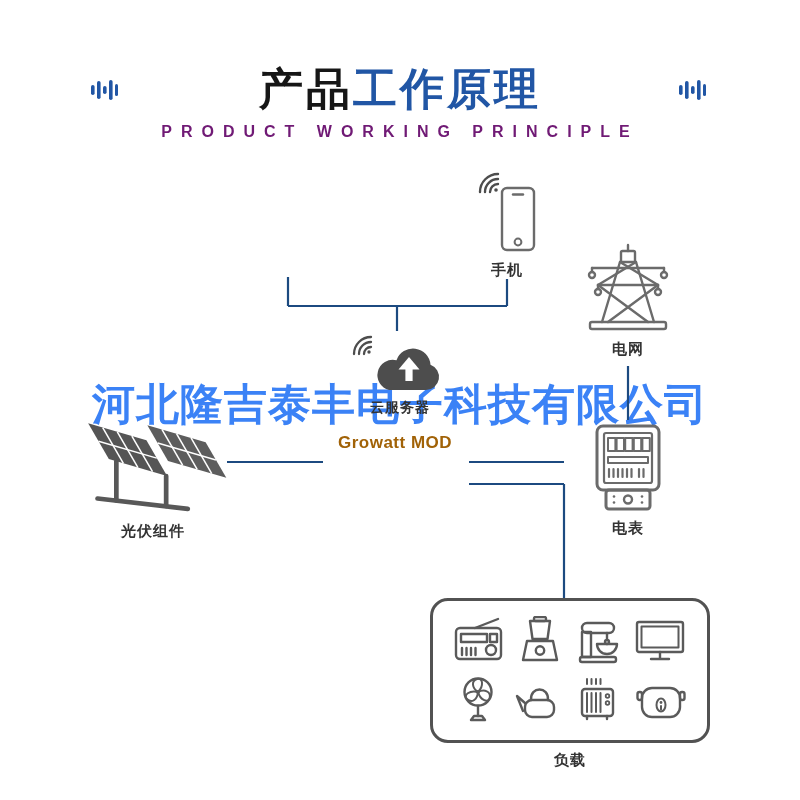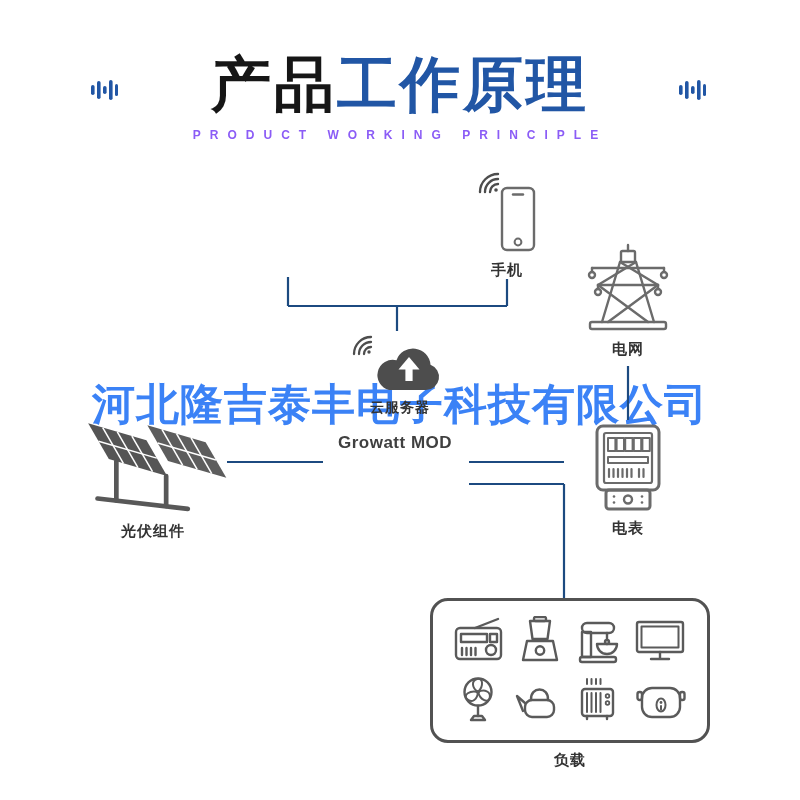--- a/index.html
+++ b/index.html
@@ -3,24 +3,24 @@
 <meta charset="utf-8">
 <style>
   * { margin:0; padding:0; box-sizing:border-box; }
   html,body { background:#fff; }
   body { font-family:"Liberation Sans","DejaVu Sans",sans-serif; }
   .page { position:relative; width:800px; height:800px; background:#ffffff; overflow:hidden; }
 
   
   .header { position:absolute; top:52px; left:0; width:100%; text-align:center; z-index:2; }
   .title-row { display:flex; align-items:center; justify-content:center; gap:0; }
-  .title { font-size:60px; font-weight:900; letter-spacing:3px; line-height:1.1; }
+  .title { font-size:44px; font-weight:900; letter-spacing:3px; line-height:1.1;margin-top:13px; }
   .title .t-black { color:#161616; }
   .title .t-blue { color:#2156a5; }
-  .subtitle { margin-top:10px; font-size:12px; font-weight:700; letter-spacing:9px; color:#8b5cf6; }
+  .subtitle { margin-top:10px; font-size:16px; font-weight:700; letter-spacing:9px; color:#701a75; }
   .eq-bars { position:absolute; top:22px; }
   .eq-bars.left { left:90px; }
   .eq-bars.right { left:678px; }
 
   
   .watermark { position:absolute; top:376px; left:0; width:100%; text-align:center;
     font-size:43px; font-weight:700; letter-spacing:1px; color:#3b82f6; z-index:0;
     white-space:nowrap; }
 
   
@@ -41,21 +41,21 @@
   .inverter-logo { position:absolute; top:22px; left:16px; font-size:7.5px; font-weight:700;
     letter-spacing:0.8px; color:#5a6a5a; }
   .inverter-logo::first-letter { color:#57a33a; }
   .inverter-display { position:absolute; left:44px; top:56px; width:42px; height:42px;
     background:#22252a; border-radius:13px; }
   .disp-led { position:absolute; left:19px; top:6px; width:4px; height:4px; border-radius:50%; background:#7fae55; }
   .disp-screen { position:absolute; left:12px; top:17px; width:16px; height:9px; background:#474d55; border-radius:1px; }
   .disp-dot { position:absolute; left:20px; top:32px; width:3px; height:3px; border-radius:50%; background:#4a4f57; }
   .disp-knob { position:absolute; right:-4px; top:19px; width:5px; height:5px; border-radius:50%; background:#9a9a9a; }
   .inverter-sticker { position:absolute; right:3px; bottom:36px; width:6px; height:11px; background:#e3d257; border-radius:1px; }
-  .inverter-label { margin-top:16px; font-size:17px; font-weight:700; color:#404040; letter-spacing:0.5px; }
+  .inverter-label { margin-top:16px; font-size:17px; font-weight:700; color:#a16207; letter-spacing:0.5px; }
 
   
   .load-node { position:absolute; left:430px; top:598px; z-index:2;
     display:flex; flex-direction:column; align-items:center;text-align:center; }
   .load-box { width:280px; height:145px; border:3.5px solid #525252; border-radius:18px;
     background:#fff; display:grid; grid-template-columns:repeat(4,1fr); grid-template-rows:1fr 1fr;
     padding:10px 16px; justify-items:center; align-items:center; }
   .load-label { margin-top:8px; font-size:15px; font-weight:700; color:#333; letter-spacing:1px; }
 
   svg .ln { stroke:#6b6b6b; stroke-width:2.4; fill:none; stroke-linecap:round; stroke-linejoin:round; }

